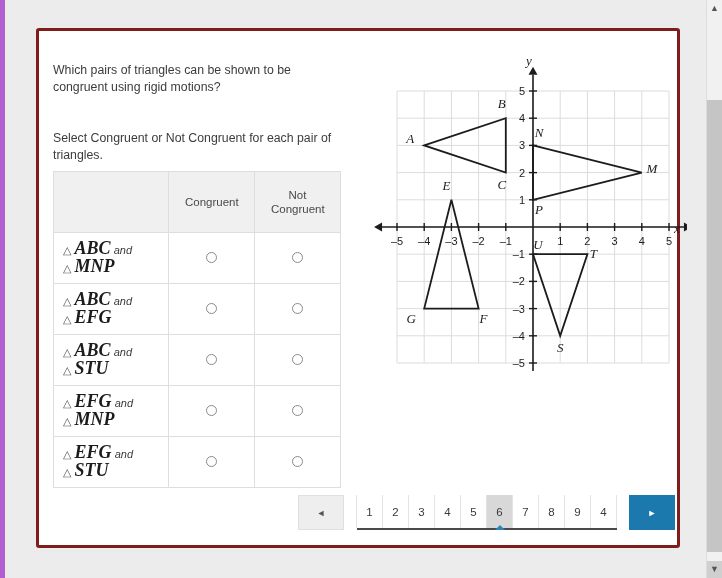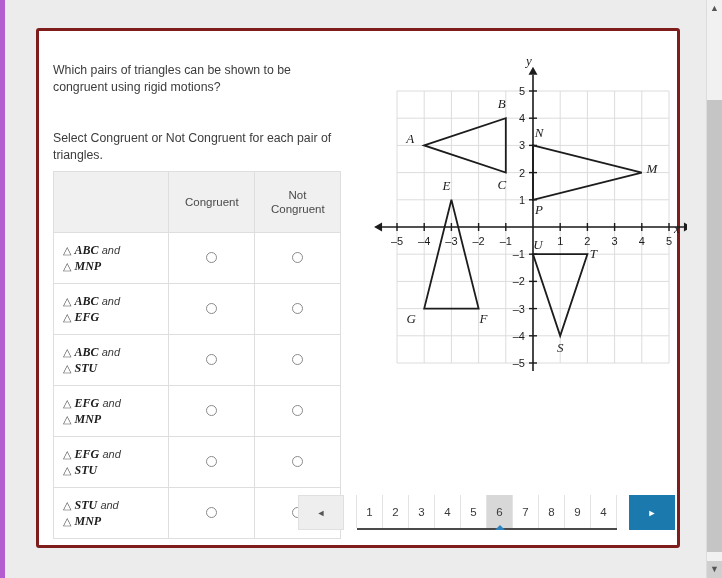--- a/index.html
+++ b/index.html
@@ -88,21 +88,21 @@
     font-size: 11.6px;
     color: #2b2b2b;
     line-height: 16px;
     vertical-align: middle;
   }
   .tri-line { white-space: nowrap; }
   .tri-glyph { font-size: 11px; color: #555; margin-right: 3px; }
   .tri-name {
     font-family: "Liberation Serif", serif;
     font-weight: bold; font-style: italic;
-    font-size: 12px; color: #1c1c1c;
+    font-size: 18px; color: #1c1c1c;
   }
   .and-word { font-size: 11px; color: #3a3a3a; font-style: italic; }
   .radio-cell { text-align: center; vertical-align: middle; }
   .radio {
     display: inline-block;
     width: 11px; height: 11px;
     border: 1.3px solid #8a8a8a;
     border-radius: 50%;
     background: #fff;
     cursor: pointer;
@@ -213,28 +213,20 @@
               <div class="tri-line"><span class="tri-glyph">△</span><span class="tri-name">EFG</span> <span class="and-word">and</span></div>
               <div class="tri-line"><span class="tri-glyph">△</span><span class="tri-name">MNP</span></div>
             </td>
             <td class="radio-cell"><span class="radio"></span></td>
             <td class="radio-cell"><span class="radio"></span></td>
           </tr>
           <tr>
             <td class="pair-cell">
               <div class="tri-line"><span class="tri-glyph">△</span><span class="tri-name">EFG</span> <span class="and-word">and</span></div>
               <div class="tri-line"><span class="tri-glyph">△</span><span class="tri-name">STU</span></div>
-            </td>
-            <td class="radio-cell"><span class="radio"></span></td>
-            <td class="radio-cell"><span class="radio"></span></td>
-          </tr>
-          <tr>
-            <td class="pair-cell">
-              <div class="tri-line"><span class="tri-glyph">△</span><span class="tri-name">STU</span> <span class="and-word">and</span></div>
-              <div class="tri-line"><span class="tri-glyph">△</span><span class="tri-name">MNP</span></div>
             </td>
             <td class="radio-cell"><span class="radio"></span></td>
             <td class="radio-cell"><span class="radio"></span></td>
           </tr>
         </tbody>
     </table>
 
     <div id="graph">
       <svg width="330" height="320" viewBox="0 0 330 320">
         <g id="grid-group">

